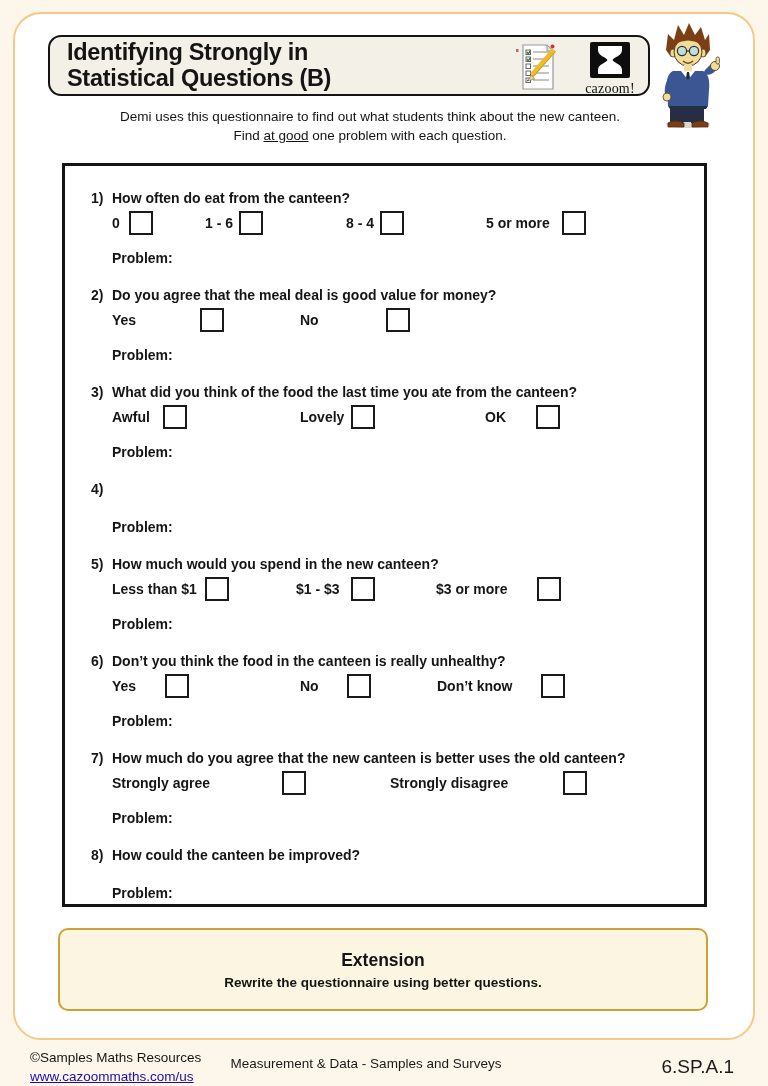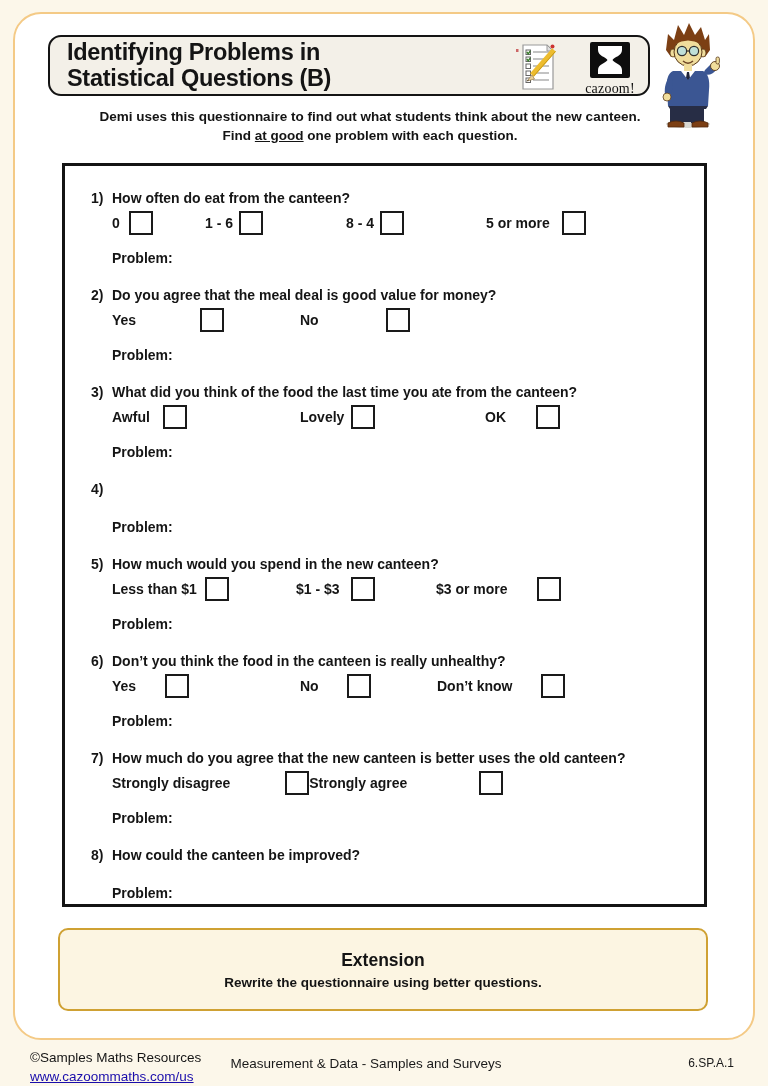--- a/index.html
+++ b/index.html
@@ -49,21 +49,21 @@
     color: #111;
   }
   .mascot { position: absolute; left: 651px; top: 20px; }
   
   .instructions {
     position: absolute;
     left: 60px; top: 107px;
     width: 620px;
     text-align: center;
     font-size: 13.5px;
-    font-weight: bold;
+    font-weight: normal;
     line-height: 19px;
     color: #141414;
   }
   .u { text-decoration: underline; }
   
   .main-box {
     position: absolute;
     left: 62px; top: 163px;
     width: 645px; height: 744px;
     border: 3px solid #141414;
@@ -98,30 +98,30 @@
   }
   .ext-title { font-size: 17.5px; font-weight: bold; color: #141414; }
   .ext-text { font-size: 13.5px; font-weight: bold; margin-top: 4px; color: #141414; }
   
   .footer-left { position: absolute; left: 30px; top: 1048px; font-size: 13.5px; line-height: 19px; }
   .footer-link { color: #1a0dab; text-decoration: underline; cursor: pointer; }
   .footer-center {
     position: absolute; left: 0; top: 1056px; width: 732px;
     text-align: center; font-size: 13.5px; color: #1a1a1a;
   }
-  .footer-code { position: absolute; right: 34px; top: 1056px; font-size: 12px; color: #1a1a1a; }
+  .footer-code { position: absolute; right: 34px; top: 1056px; font-size: 19px; color: #1a1a1a; }
 </style>
 </head>
 <body>
 
 <div class="page-frame"></div>
 
 <div class="title-box">
   <div class="title-text">
-    <div>Identifying Problems in</div>
+    <div>Identifying Strongly in</div>
     <div>Statistical Questions (B)</div>
   </div>
 </div>
 
 <div class="checklist-icon">
   <svg width="46" height="50" viewBox="0 0 46 50">
     <path d="M7,3 h24 l6,6 v38 h-30 Z" fill="#ffffff" stroke="#999" stroke-width="1.2"></path>
     <path d="M31,3 l6,6 h-6 Z" fill="#e0e0e0" stroke="#999" stroke-width="1"></path>
     <circle cx="36.5" cy="4.5" r="2" fill="#cc3333"></circle>
     <g stroke="#666" stroke-width="1" fill="#fff">
@@ -324,28 +324,28 @@
     </div>
     <div class="q-problem">Problem:</div>
   </div>
 
   <div class="q">
     <div class="q-line">
         <span class="q-num">7)</span>
         <span class="q-text">How much do you agree that the new canteen is better uses the old canteen?</span>
       </div>
     <div class="opt-row">
-      <div class="opt">
-          <span class="opt-label">Strongly disagree</span>
-          <span class="cb" style="margin-left:55px"></span>
-        </div>
       <div class="opt" style="width:278px">
           <span class="opt-label">Strongly agree</span>
           <span class="cb" style="margin-left:72px"></span>
         </div>
+      <div class="opt">
+          <span class="opt-label">Strongly disagree</span>
+          <span class="cb" style="margin-left:55px"></span>
+        </div>
     </div>
     <div class="q-problem">Problem:</div>
   </div>
 
   <div class="q no-opts">
     <div class="q-line">
         <span class="q-num">8)</span>
         <span class="q-text">How could the canteen be improved?</span>
       </div>
     <div class="q-problem">Problem:</div>

